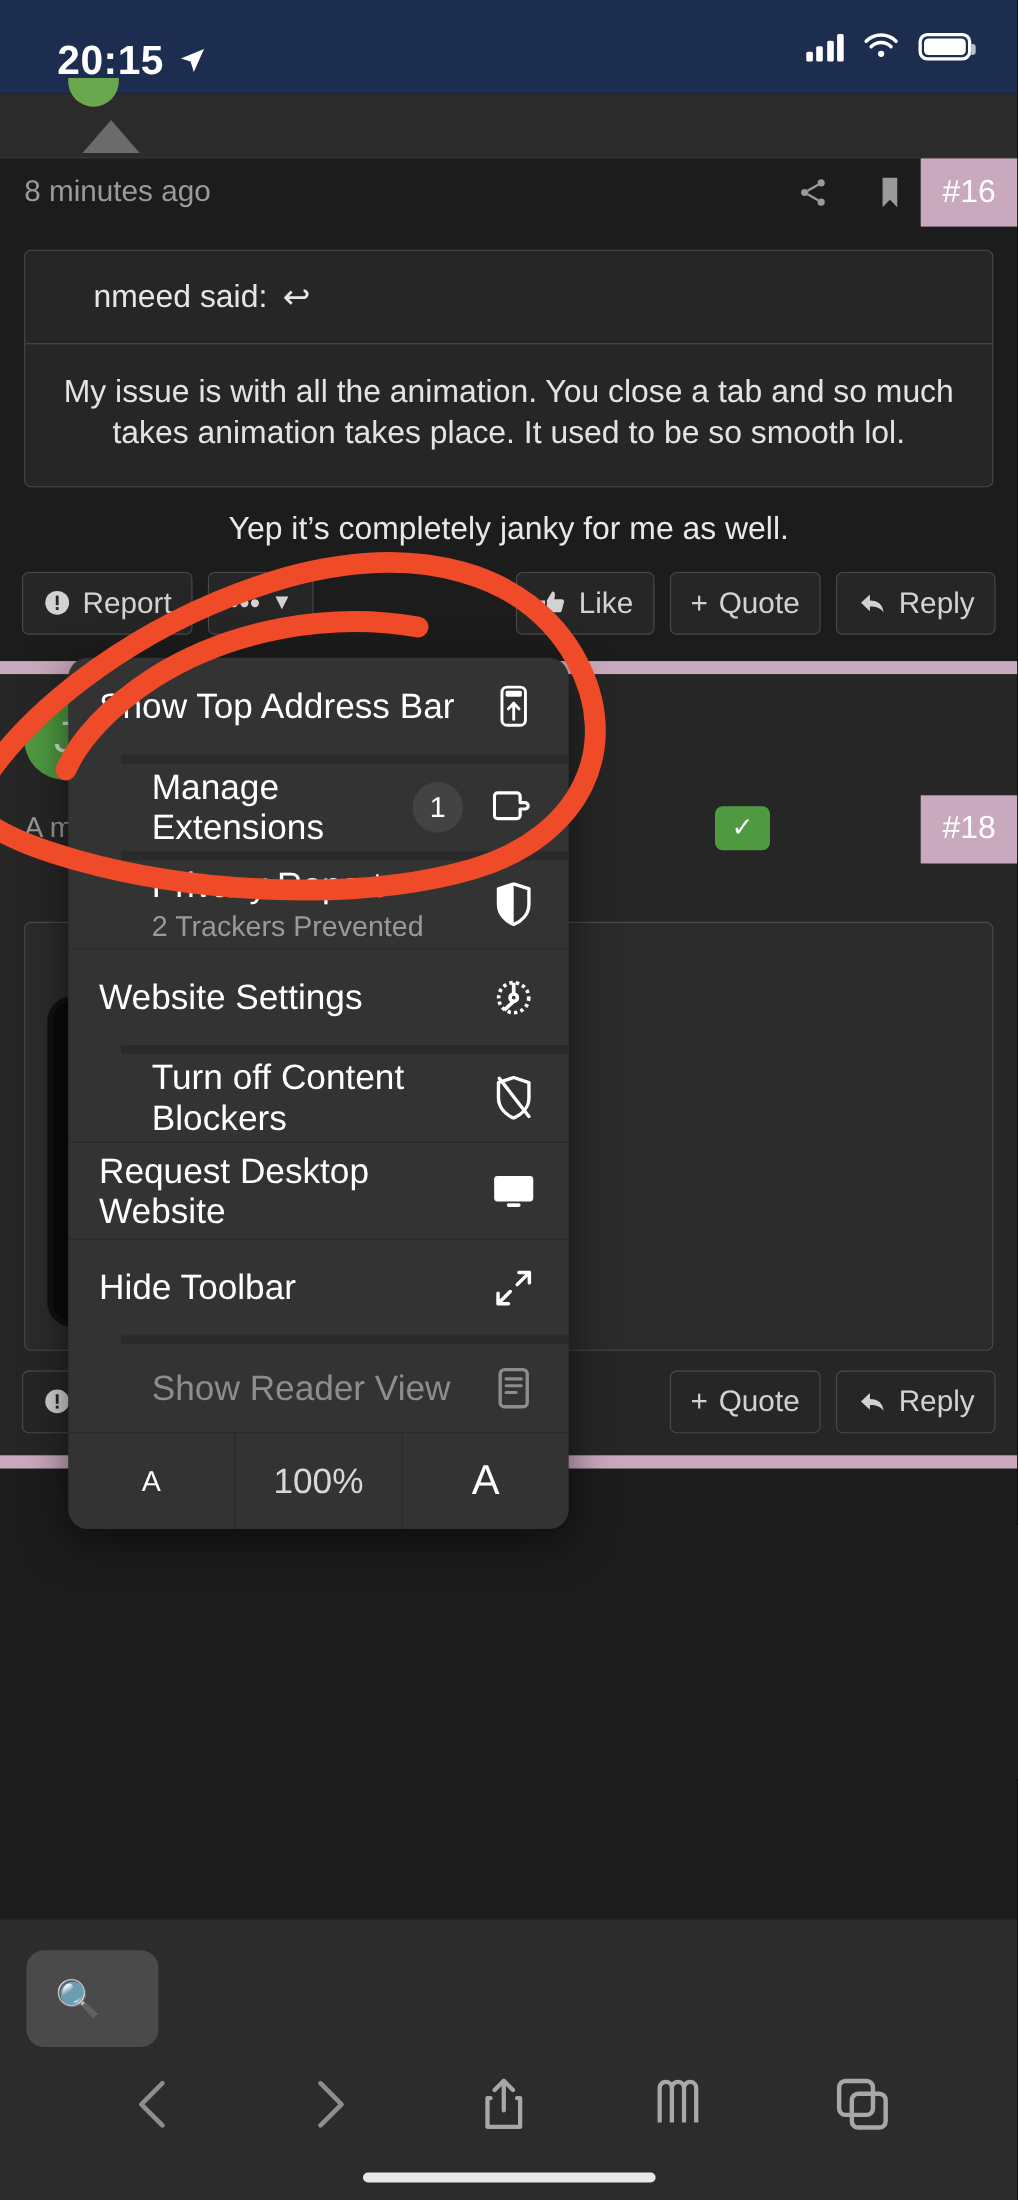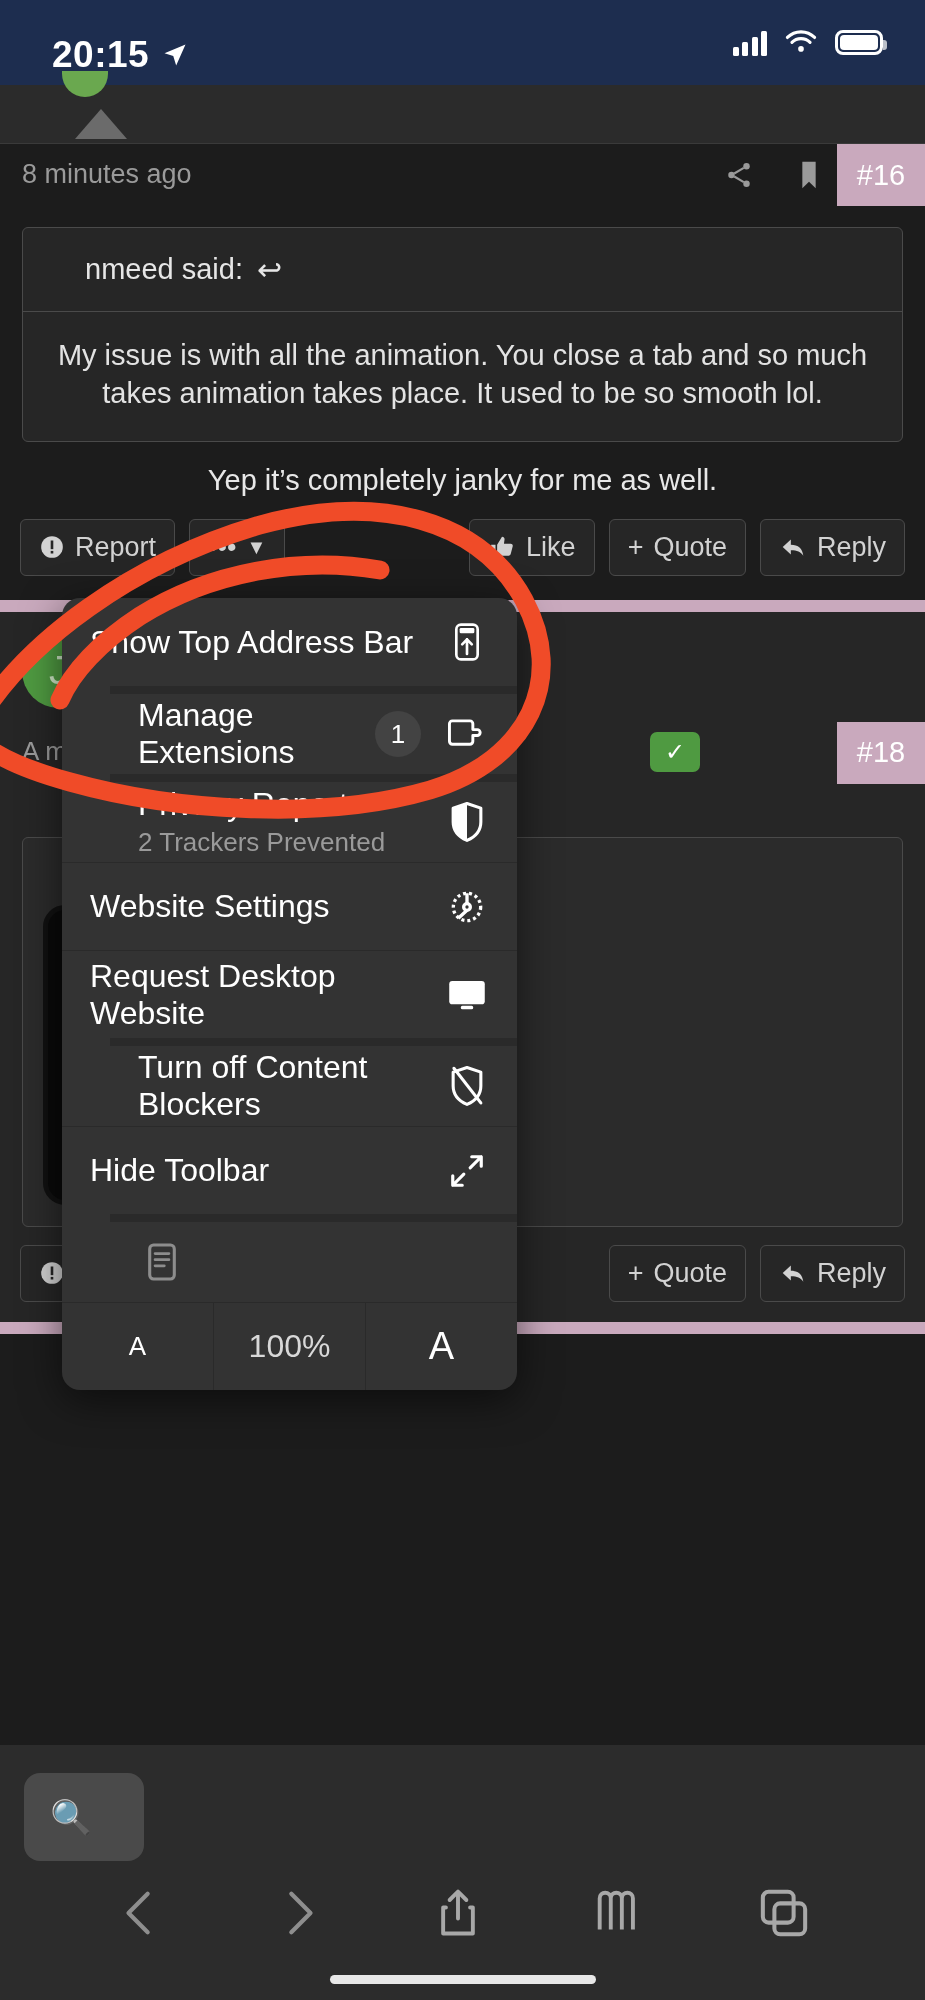--- a/index.html
+++ b/index.html
@@ -379,59 +379,62 @@
         <svg width="40" height="40" viewBox="0 0 24 24">
           <g fill="none" stroke="#fff" stroke-width="2">
             <circle cx="12" cy="12" r="8.2" stroke-dasharray="1.8 1.8"></circle>
             <circle cx="12" cy="12" r="2"></circle>
             <path d="M12 10V3.8M12 14l-5.2 4.8"></path>
           </g>
         </svg>
       </span>
     </div>
 
+    <div class="mi group-gap">
+      <span class="txtwrap">
+        <span class="label">Turn off Content Blockers</span>
+      </span>
+      <span class="ic">
+        <svg width="34" height="40" viewBox="0 0 22 26">
+          <path d="M11 1 20 4v9c0 6-4.4 10-9 12C6.4 23 2 19 2 13V4z" fill="none" stroke="#fff" stroke-width="2" stroke-linejoin="round"></path>
+          <path d="M2.5 1.5 20 24" stroke="#fff" stroke-width="2" stroke-linecap="round"></path>
+        </svg>
+      </span>
+    </div>
+
     <div class="mi">
       <span class="txtwrap">
         <span class="label">Request Desktop Website</span>
       </span>
       <span class="ic">
         <svg width="42" height="34" viewBox="0 0 26 22">
           <rect x="1.5" y="2" width="23" height="15" rx="2" fill="#fff"></rect>
           <rect x="9" y="18" width="8" height="2.2" rx="1" fill="#fff"></rect>
-        </svg>
-      </span>
-    </div>
-
-    <div class="mi group-gap">
-      <span class="txtwrap">
-        <span class="label">Turn off Content Blockers</span>
-      </span>
-      <span class="ic">
-        <svg width="34" height="40" viewBox="0 0 22 26">
-          <path d="M11 1 20 4v9c0 6-4.4 10-9 12C6.4 23 2 19 2 13V4z" fill="none" stroke="#fff" stroke-width="2" stroke-linejoin="round"></path>
-          <path d="M2.5 1.5 20 24" stroke="#fff" stroke-width="2" stroke-linecap="round"></path>
         </svg>
       </span>
     </div>
 
     <div class="mi">
       <span class="txtwrap">
         <span class="label">Hide Toolbar</span>
       </span>
       <span class="ic">
         <svg width="38" height="38" viewBox="0 0 24 24">
           <g stroke="#fff" stroke-width="2" fill="none" stroke-linecap="round" stroke-linejoin="round">
             <path d="M21 3 14 10M21 3h-6M21 3v6"></path>
             <path d="M3 21l7-7M3 21h6M3 21v-6"></path>
           </g>
         </svg>
       </span>
     </div>
 
     <div class="mi group-gap dim">
+      <span class="txtwrap">
+        <span class="label">Show Reader View</span>
+      </span>
       <span class="ic">
         <svg width="32" height="40" viewBox="0 0 20 26">
           <rect x="2" y="2" width="16" height="22" rx="2.5" fill="none" stroke="#8d8d8d" stroke-width="2"></rect>
           <path d="M5.5 7.5h9M5.5 11.5h9M5.5 15.5h6" stroke="#8d8d8d" stroke-width="1.8" stroke-linecap="round"></path>
         </svg>
       </span>
     </div>
 
     <div class="zoomrow">
       <div class="zoomcell">

